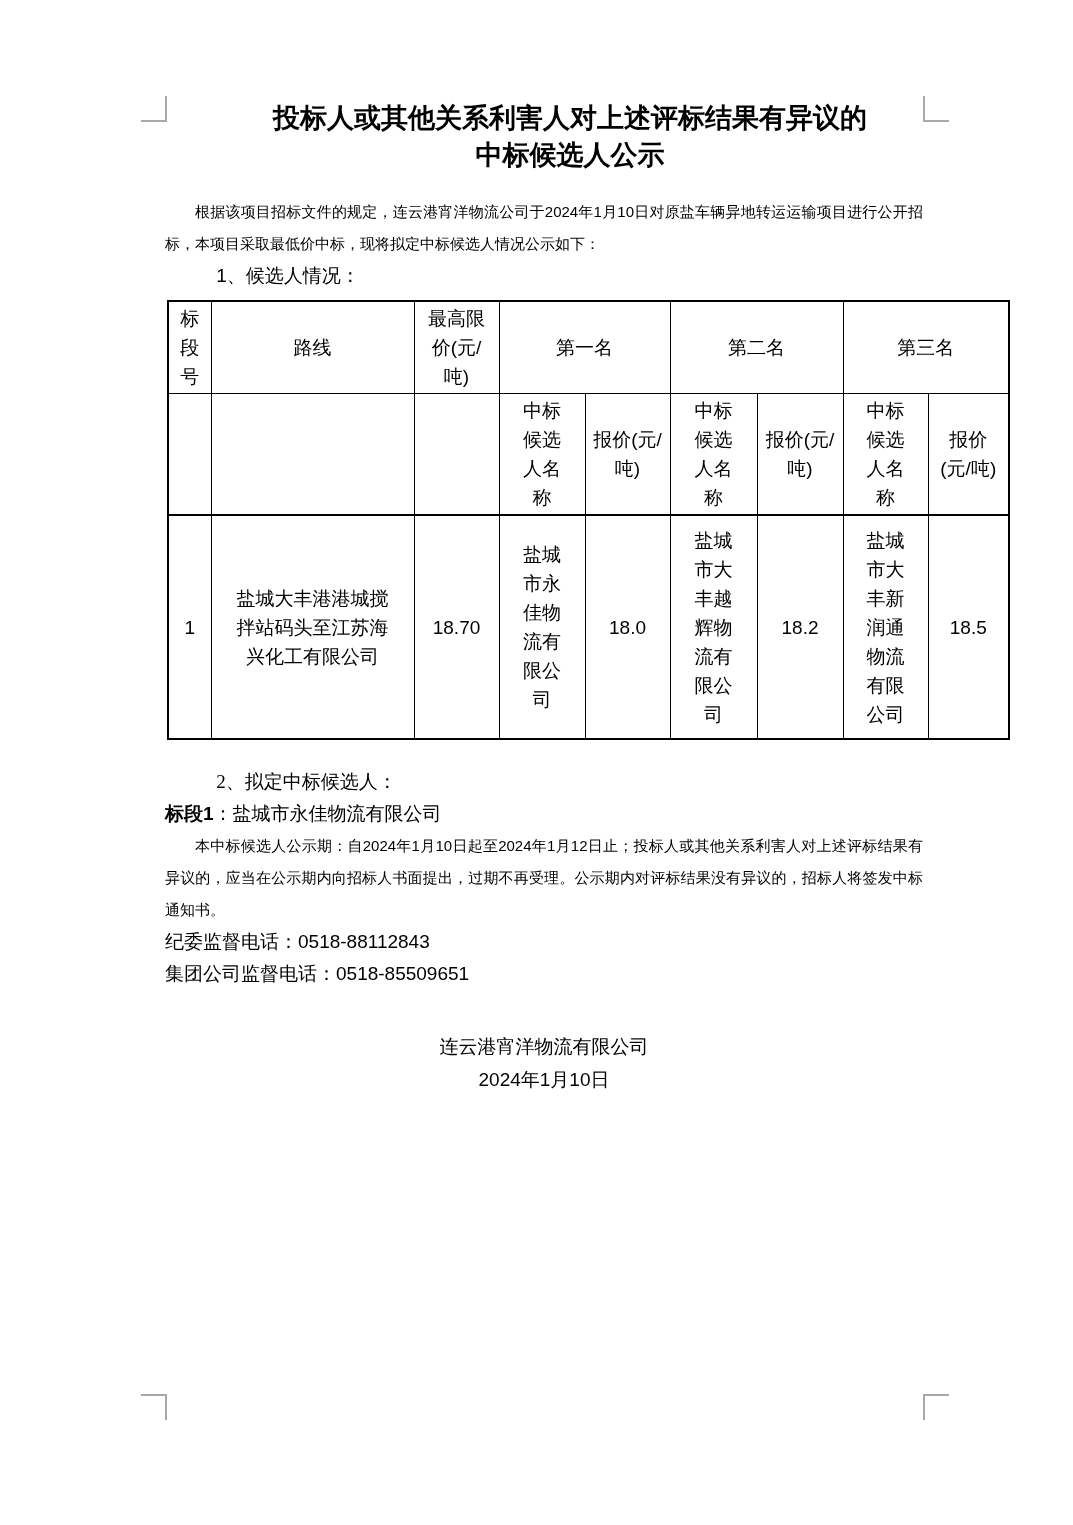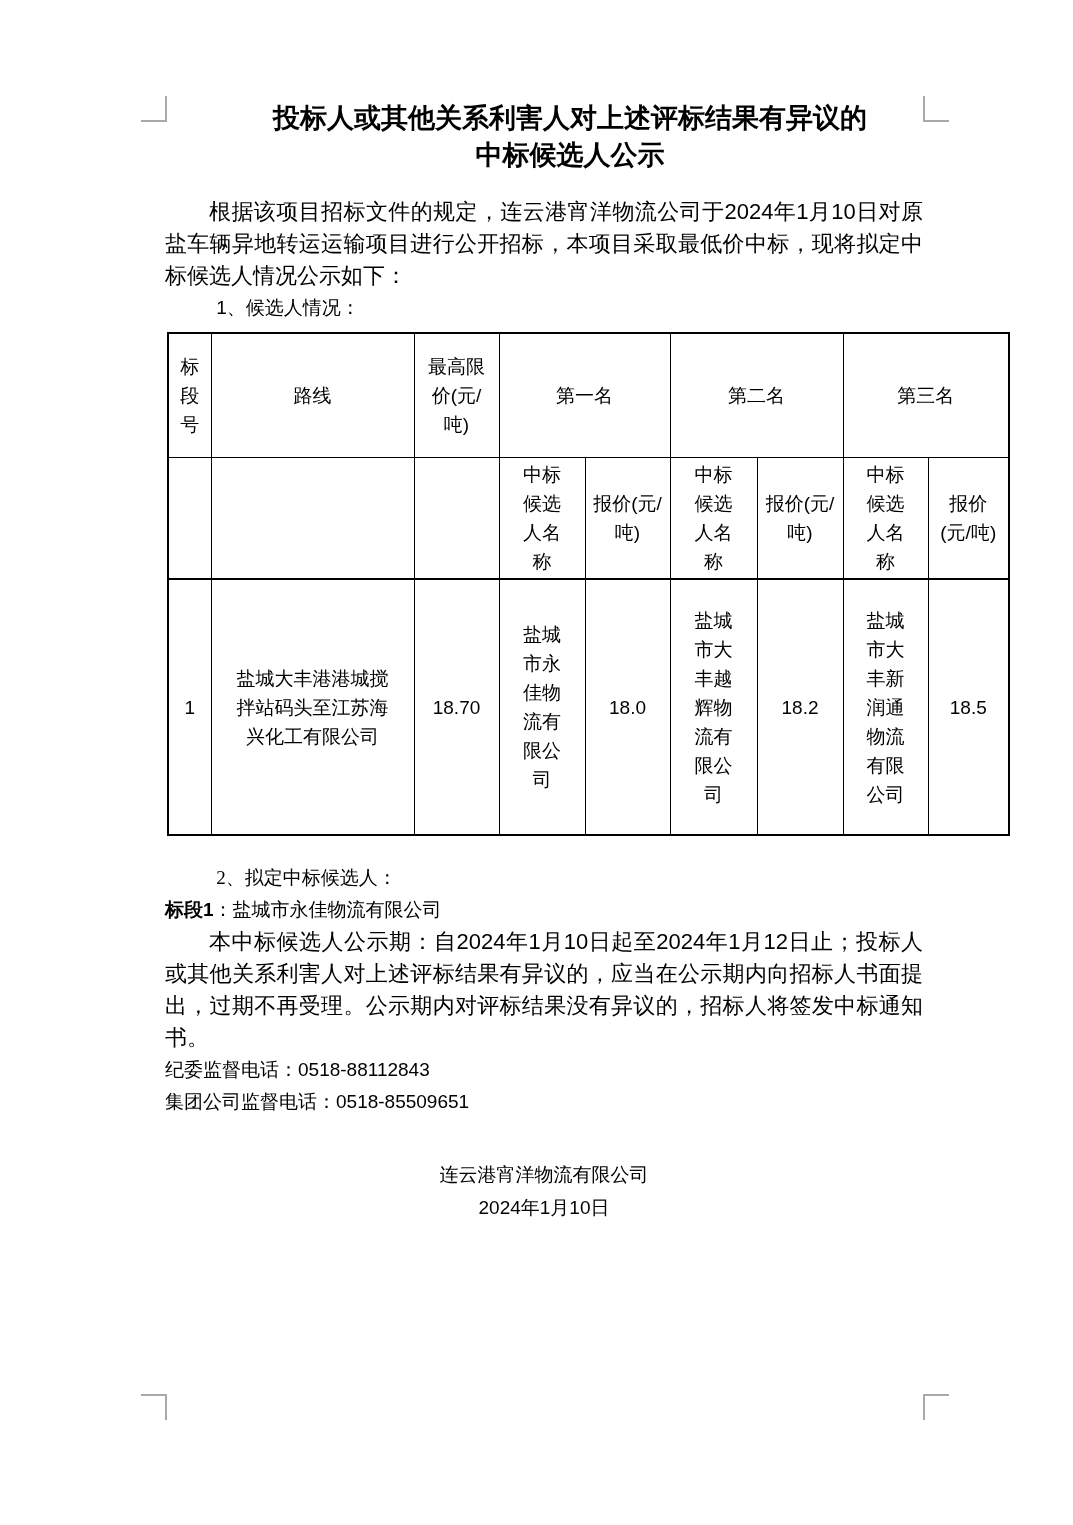--- a/index.html
+++ b/index.html
@@ -32,21 +32,21 @@
 
   .doc-title {
     font-size: 27px;
     font-weight: bold;
     line-height: 37px;
     text-align: center;
     padding-left: 52px; 
   }
 
   .para {
-    font-size: 22px;
+    font-size: 15px;
     line-height: 32px;
     text-align: justify;
     text-indent: 2em;
     margin: 0;
   }
   .intro-para { margin-top: 22px; }
 
   .list-heading {
     font-size: 19px;
     line-height: 32px;
@@ -62,27 +62,27 @@
     margin-top: 8px;
     border: 2px solid #000;
   }
   .cand-table th, .cand-table td {
     border: 1px solid #000;
     font-weight: normal;
     font-size: 19px;
     line-height: 29px;
     text-align: center;
     vertical-align: middle;
-    padding: 18px 6px;
+    padding: 2px 6px;
     word-break: break-all;
   }
   .cand-table tr.hdr-row1 > * { height: 83px; }
   .cand-table tr.hdr-row2 > * { height: 82px; border-bottom: 2px solid #000; }
   .cand-table tr.data-row > * { height: 218px; }
-  .cell-route { padding: 12px 18px !important; }
+  .cell-route { padding: 2px 18px !important; }
   .cell-name  { padding: 2px 23px !important; }
 
   .section2-heading { margin-top: 26px; font-family: Liberation Serif, serif; }
 
   .winner-line { font-size: 19px; line-height: 32px; }
   .winner-label { font-weight: bold; text-align: center; }
 
   .phone-line { font-size: 19px; line-height: 32px; }
 
   .signature-block { margin-top: 40px; }

